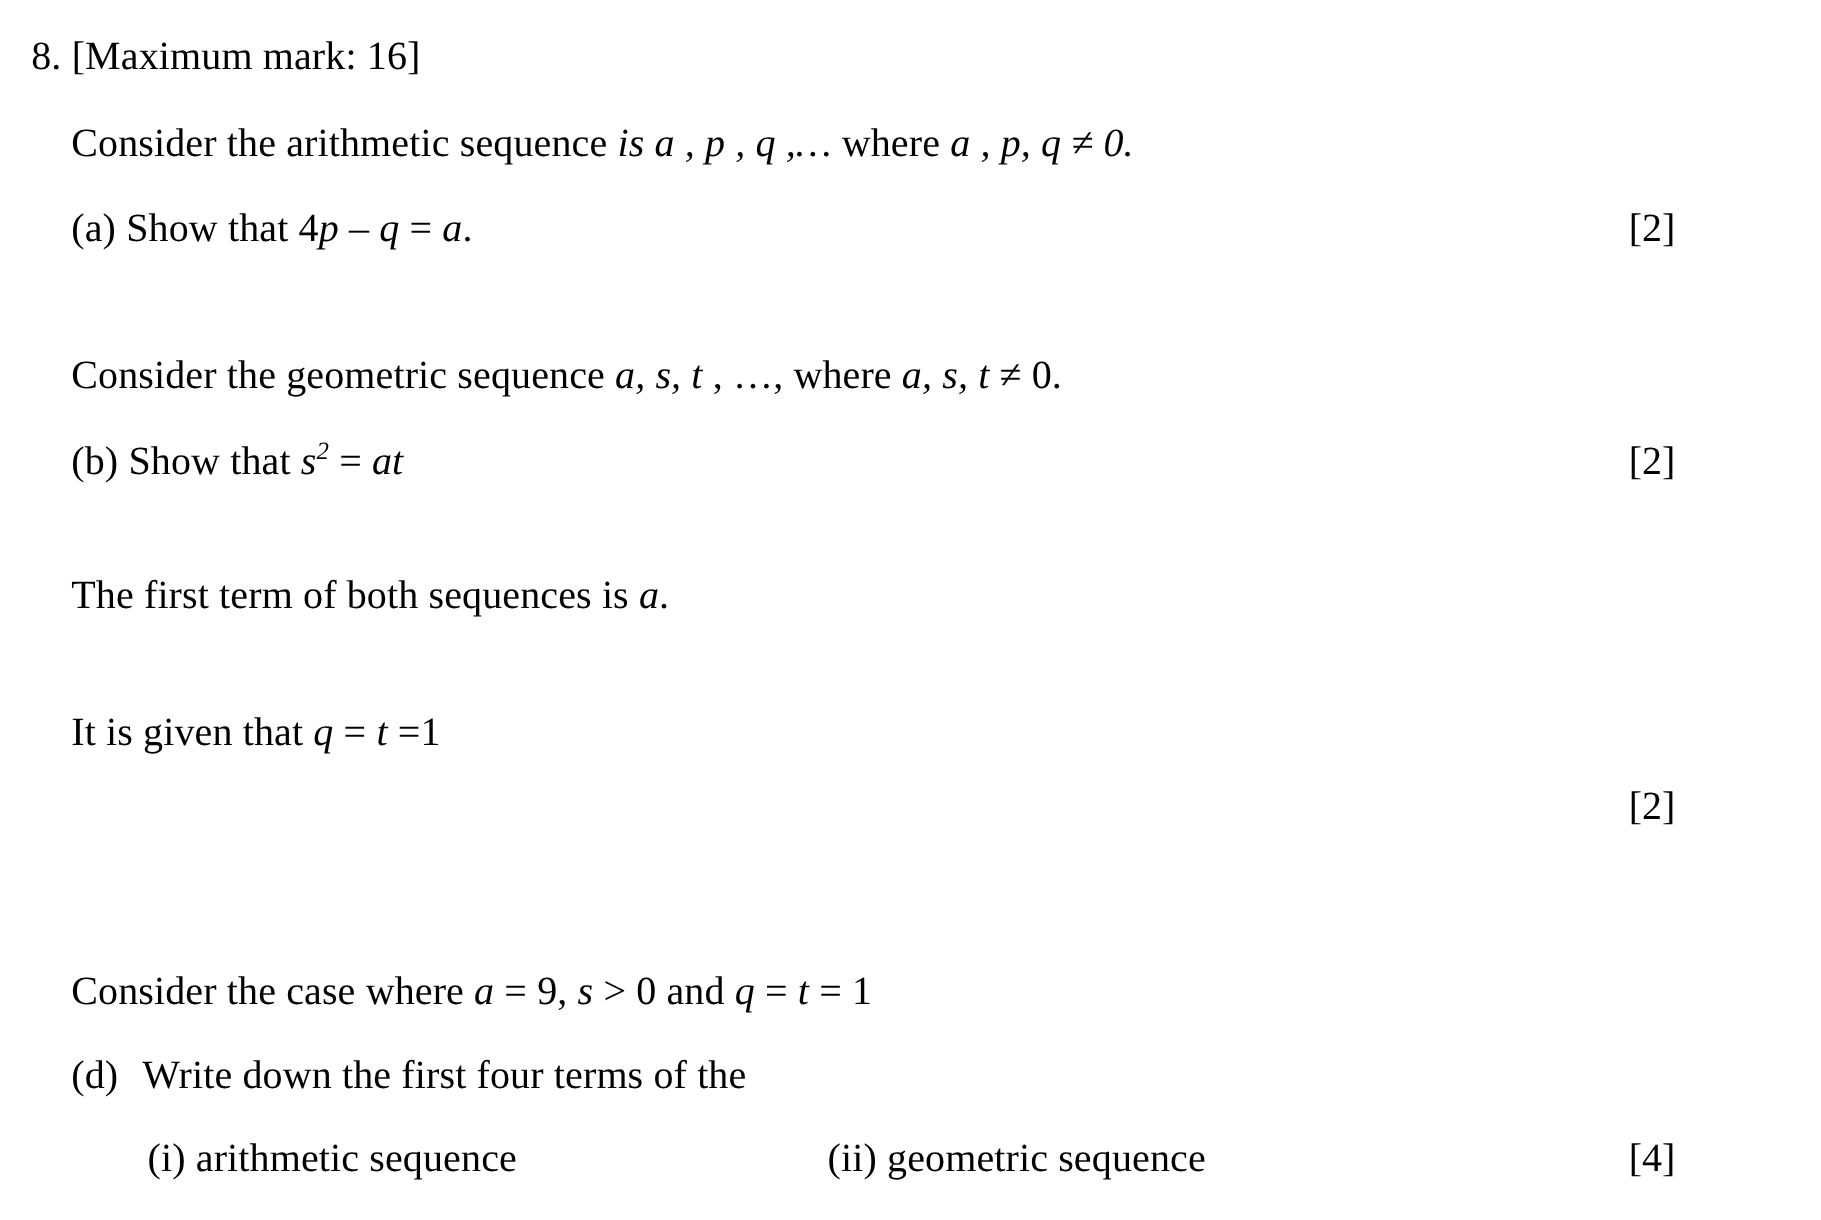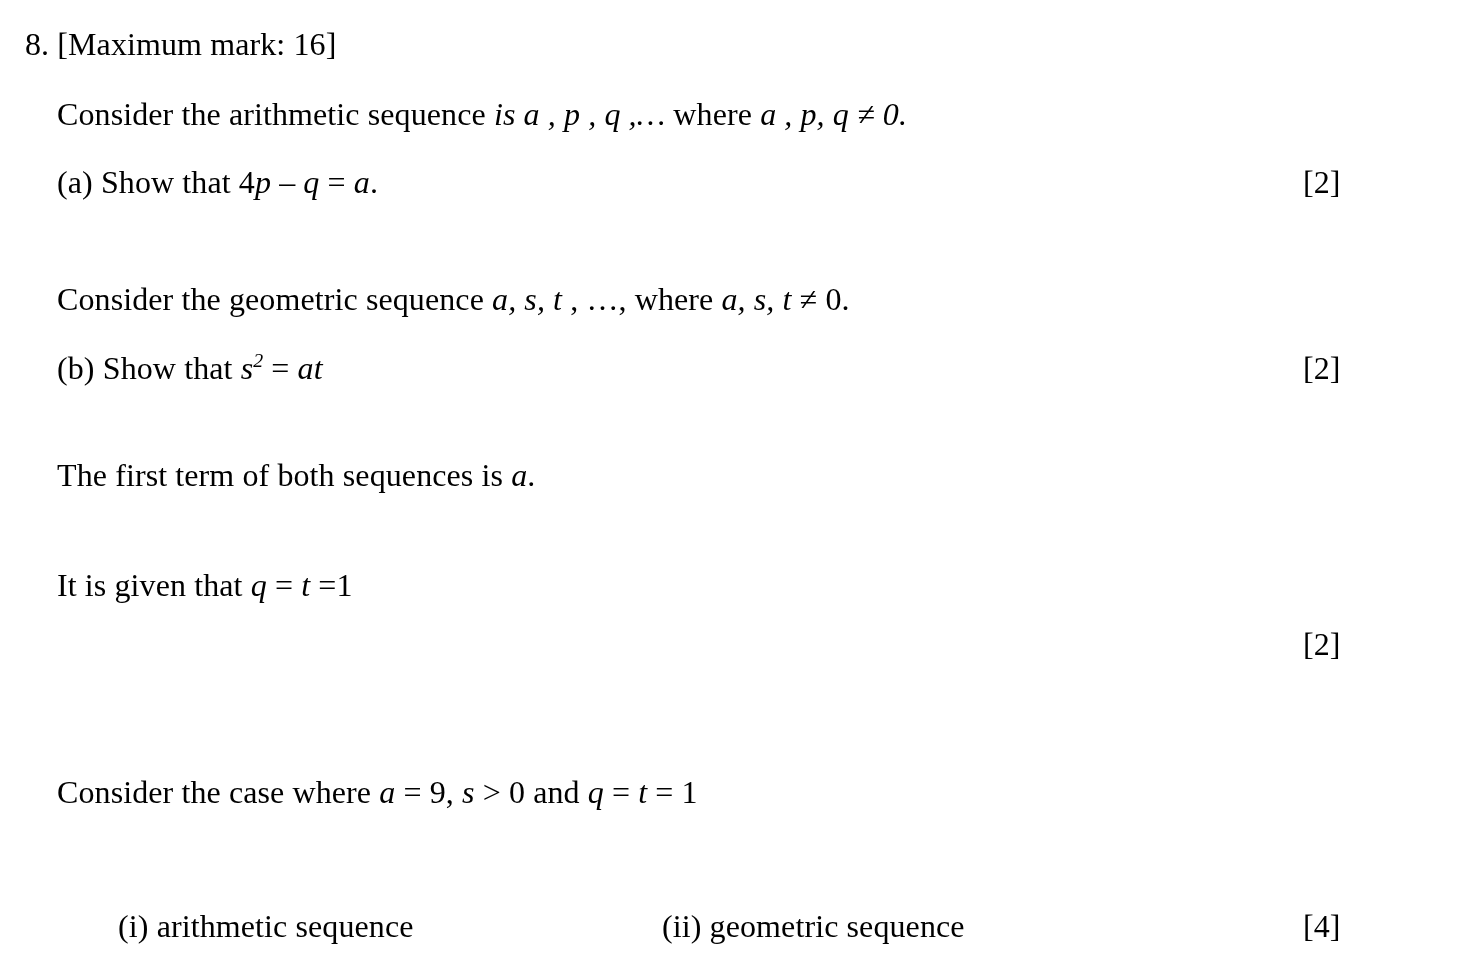--- a/index.html
+++ b/index.html
@@ -131,20 +131,23 @@
   <div class="line body-line l-intro-c2">
     <span>It is given that </span><i>q</i><span> = </span><i>t</i><span> =1</span>
   </div>
 
   <div class="mark m-c">[2]</div>
 
   <div class="line body-line l-intro-d">
     <span>Consider the case where </span><i>a</i><span> = 9, </span><i>s</i><span> &gt; 0 and </span><i>q</i><span> = </span><i>t</i><span> = 1</span>
   </div>
 
+  <div class="line body-line l-part-d">
+    <span>(d)</span><span class="nbsp-wide">&nbsp;</span><span>Write down the first four terms of the</span>
+  </div>
 
   <div class="line sub-i">
     <span>(i)</span>
     <span>arithmetic sequence</span>
   </div>
 
   <div class="line sub-ii">
     <span>(ii)</span>
     <span>geometric sequence</span>
   </div>

